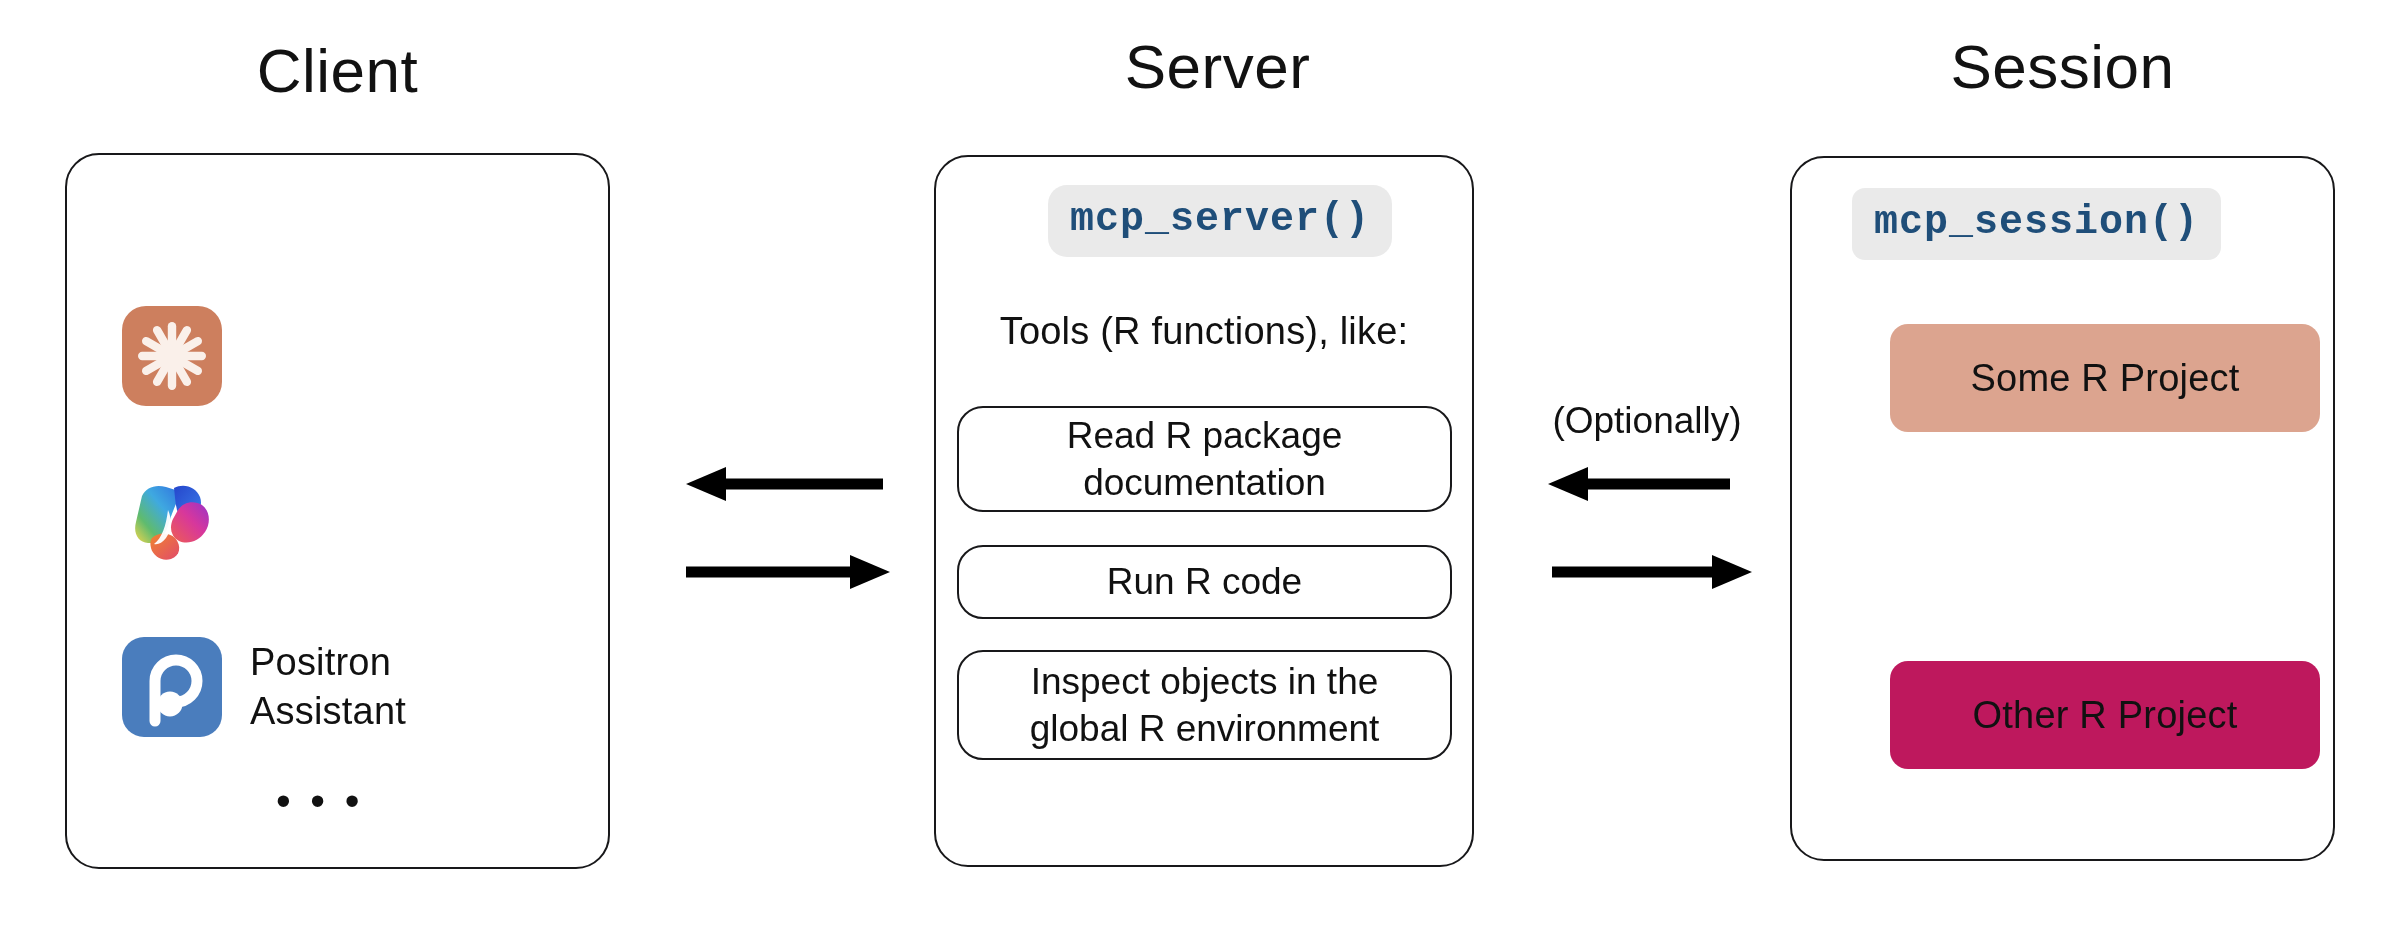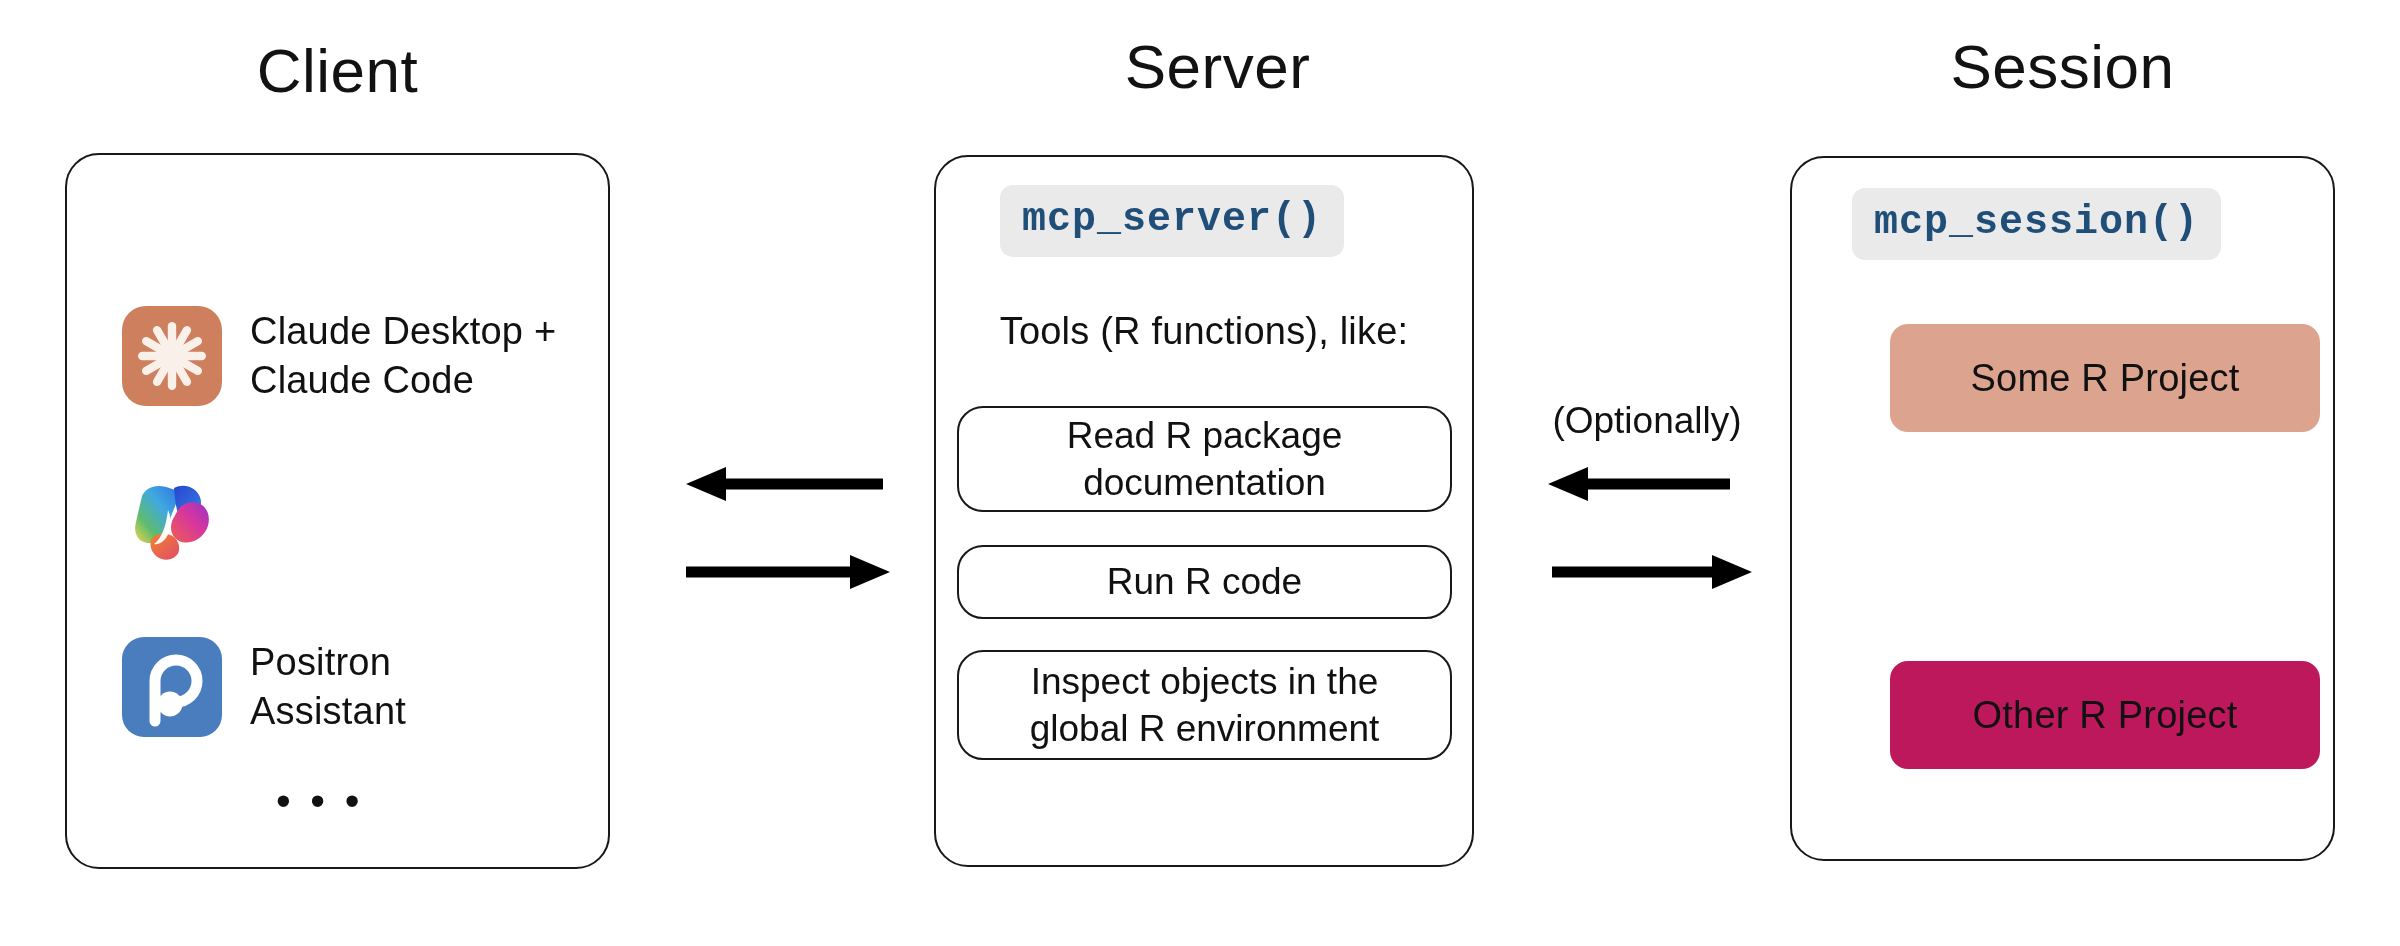--- a/index.html
+++ b/index.html
@@ -51,21 +51,21 @@
     border-radius: 13px;
     font-family: "Liberation Mono", "DejaVu Sans Mono", monospace;
     font-size: 40px;
     font-weight: 700;
     color: #1f4e79;
     letter-spacing: 1px;
     padding: 14px 22px 16px 22px;
     white-space: nowrap;
     line-height: 1.05;
   }
-  #chip-server  { left: 1000px; top: 185px; }
+  #chip-server  { left: 1048px; top: 185px; border-radius: 19px; }
   #chip-session { left: 1852px; top: 188px; }
 
   
   .client-row {
     position: absolute;
     display: flex;
     align-items: center;
     gap: 28px;
   }
   #client-row-0 { left: 122px; top: 306px; }
@@ -191,22 +191,20 @@
           <rect x="-4.2" y="-34" width="8.4" height="31" rx="4.2" transform="rotate(210)"></rect>
           <rect x="-4.2" y="-34" width="8.4" height="31" rx="4.2" transform="rotate(240)"></rect>
           <rect x="-4.2" y="-34" width="8.4" height="31" rx="4.2" transform="rotate(270)"></rect>
           <rect x="-4.2" y="-34" width="8.4" height="31" rx="4.2" transform="rotate(300)"></rect>
           <rect x="-4.2" y="-34" width="8.4" height="31" rx="4.2" transform="rotate(330)"></rect>
         </g>
         <circle cx="0" cy="0" r="7.5"></circle>
       </g>
     </svg>
   </span>
-  <span class="client-label">Claude Desktop +
-Claude Code</span>
 </div>
 
 <div class="client-row" id="client-row-1">
   <span class="app-icon">
     <svg width="100" height="100" viewBox="0 0 100 100">
       <defs>
         <linearGradient id="cpA" x1="0" y1="1" x2="1" y2="0">
           <stop offset="0%" stop-color="#F2D64B"></stop>
           <stop offset="28%" stop-color="#5FBB6E"></stop>
           <stop offset="60%" stop-color="#3FA9E0"></stop>

